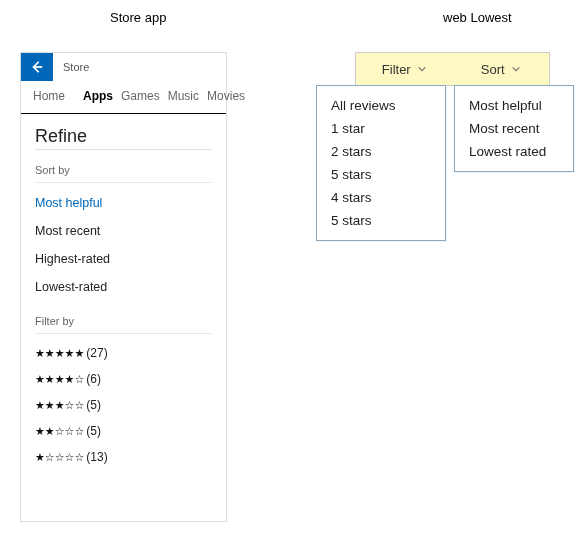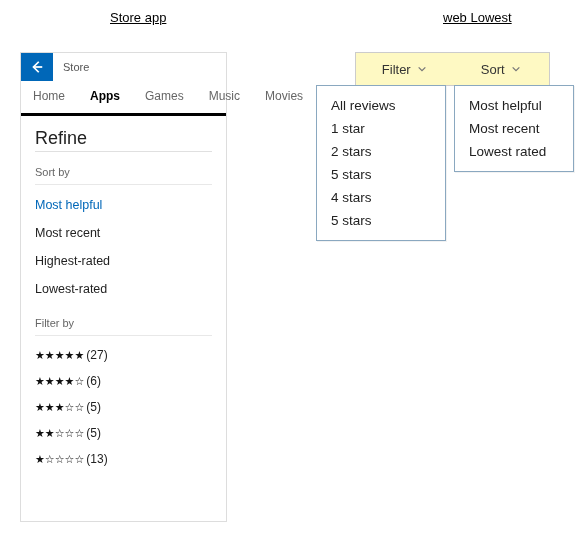--- a/index.html
+++ b/index.html
@@ -10,21 +10,20 @@
     background: #fff;
     width: 583px;
     height: 541px;
     position: relative;
     font-size: 13px;
     color: #333;
   }
   .heading {
     position: absolute;
     font-size: 13px;
-    text-decoration: underline;
     color: #000;
   }
   .heading.left { left: 110px; top: 10px; }
   .heading.right { left: 443px; top: 10px; }
 
   
   .store-app {
     position: absolute;
     left: 20px;
     top: 52px;
@@ -42,27 +41,27 @@
   .back-btn {
     width: 32px; height: 28px;
     background: #0067b8;
     display: flex; align-items: center; justify-content: center;
     color: #fff;
   }
   .back-btn svg { width: 14px; height: 14px; }
   .title-text { margin-left: 10px; font-size: 11px; color: #555; }
   .tabs {
     display: flex;
-    gap: 25px;
+    gap: 8px;
     padding: 8px 12px 10px 12px;
     font-size: 12px;
     color: #666;
-    border-bottom: 3px solid #000000;
+    border-bottom: 1px solid #000000;
   }
-  .tab.active { color: #000; font-weight: 600; }
+  .tab.active { color: #000; font-weight: 600; margin-left: 10px; }
   .refine-section { padding: 12px 14px 6px 14px; }
   .refine-title { font-size: 18px; font-weight: 400; color: #222; padding-bottom: 2px; border-bottom: 1px solid #e0e0e0; }
   .group-label { font-size: 11px; color: #666; margin: 14px 0 6px 0; border-bottom: 1px solid #e8e8e8; padding-bottom: 6px; }
   .sort-item { font-size: 12.5px; padding: 7px 0; color: #222; cursor: pointer; }
   .sort-item.selected { color: #0067b8; }
   .filter-item { font-size: 12px; padding: 6px 0; color: #222; cursor: pointer; display: flex; align-items: center; gap: 2px; }
   .star { font-size: 11px; letter-spacing: 0px; color: #111; }
   .count { color: #222; margin-left: 0; }
 
   

